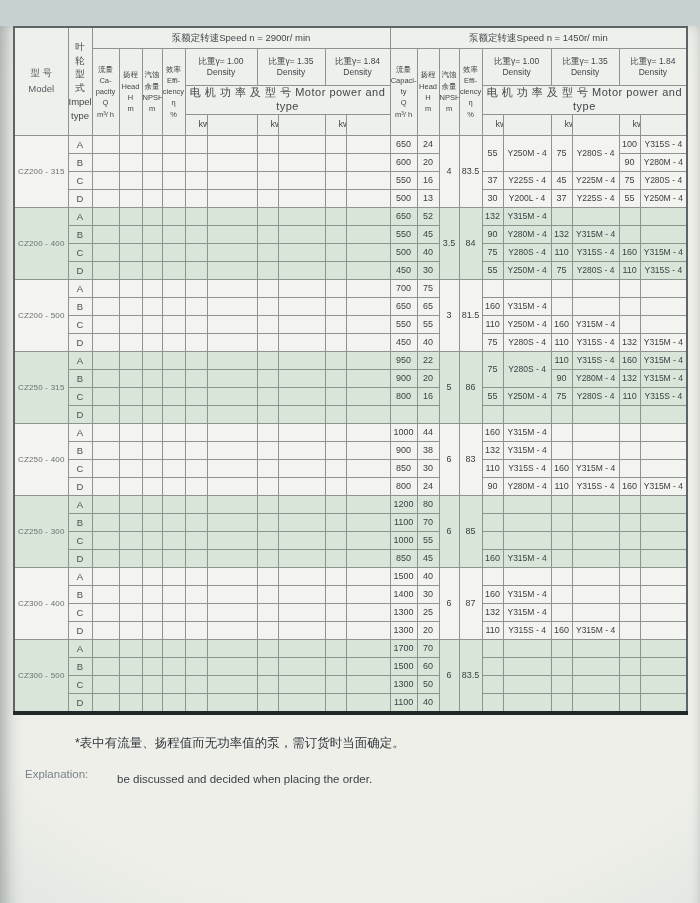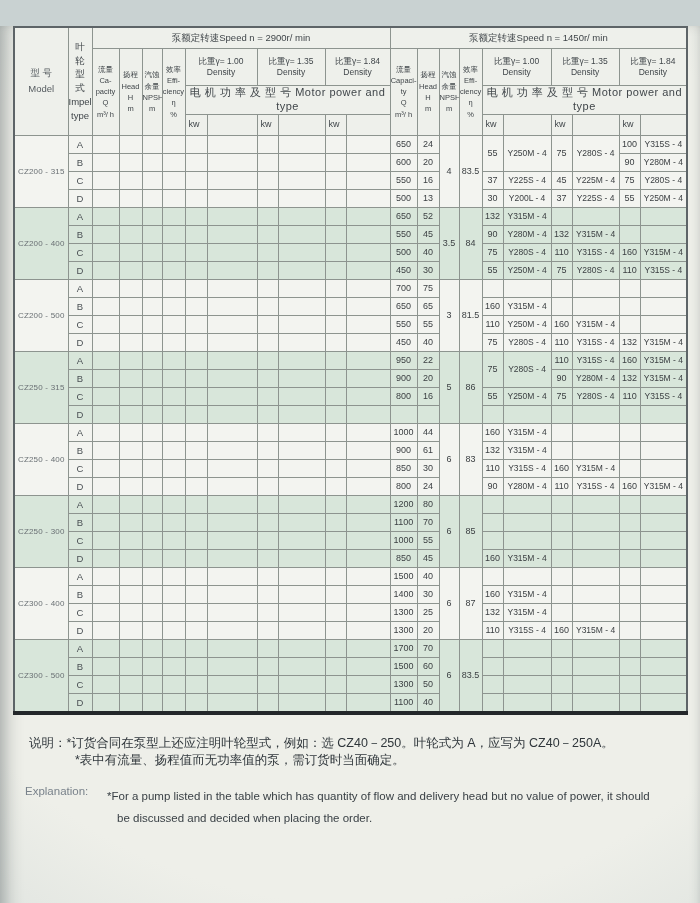--- a/index.html
+++ b/index.html
@@ -32,21 +32,21 @@
     text-align:center;vertical-align:middle;
     overflow:hidden;
   }
   thead th{
     background:#eef0eb;color:#40464a;font-weight:normal;
     font-size:8.5px;line-height:1.25;white-space:pre-line;
   }
   thead tr.h1 th{height:20px;font-size:9.5px;}
   thead tr.h2 th{height:36px;}
   thead tr.h3 th{height:22px;font-size:11px;letter-spacing:.5px;}
-  thead tr.h4 th{height:20px;text-align:left;padding-left:3px;font-size:9px;}
+  thead tr.h4 th{height:20px;text-align:left;padding-left:13px;font-size:9px;}
   th.colhead{font-size:7.5px;line-height:1.5;}
   th.imphead{font-size:7px;line-height:1.45;}
   th.modelhead{font-size:9px;line-height:1.7;color:#565c60;}
 
   tbody td{height:17px;font-size:9px;color:#3c4043;}
   tbody tr.blk-w td{background:#f3f4f0;}
   tbody tr.blk-g td{background:#d8e6da;}
   tbody td.model{font-size:8px;color:#6a7074;letter-spacing:.2px;text-align:center;}
   tbody td.imp{font-size:9.5px;color:#4a5054;}
   tbody td.typ{font-size:8.5px;}
@@ -547,21 +547,21 @@
           <td></td>
           <td></td>
           <td></td>
           <td></td>
           <td></td>
           <td></td>
           <td></td>
           <td></td>
           <td></td>
           <td>900</td>
-          <td>61</td>
+          <td>38</td>
           <td>132</td>
           <td class="typ">Y315M - 4</td>
           <td></td>
           <td class="typ"></td>
           <td></td>
           <td class="typ"></td>
         </tr>
         <tr class="blk-w">
           <td class="imp">C</td>
           <td></td>
@@ -862,24 +862,22 @@
           <td class="typ"></td>
           <td></td>
           <td class="typ"></td>
           <td></td>
           <td class="typ"></td>
         </tr>
       </tbody>
   </table>
 
   <div class="notes">
-    <div class="note-zh1">说明：*订货合同在泵型上还应注明叶轮型式，例如：选 CZ40－250。叶轮式为 A，应写为 CZ40－250A。</div>
     <div class="note-zh2">*表中有流量、扬程值而无功率值的泵，需订货时当面确定。</div>
     <div class="expl">
       <div class="expl-label">Explanation:</div>
       <div class="expl-body">
-        <div class="en-l3">*For a pump listed in the table which has quantity of flow and delivery head but no value of power, it should</div>
         <div class="en-l4">be discussed and decided when placing the order.</div>
       </div>
     </div>
   </div>
 
 </div>
 
 </body></html>

